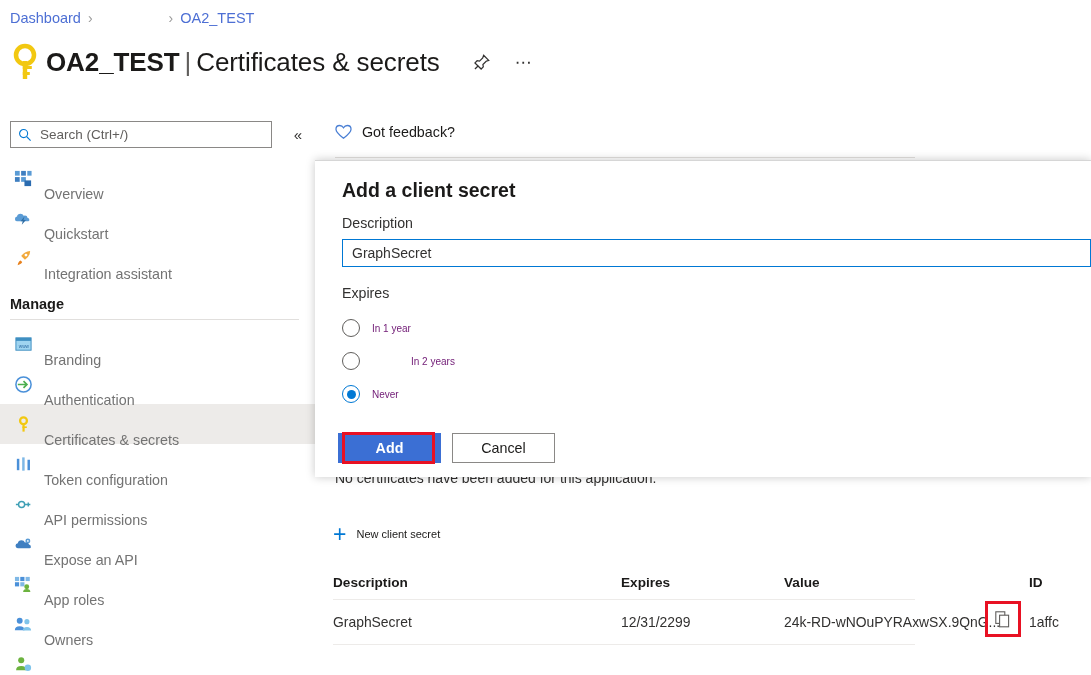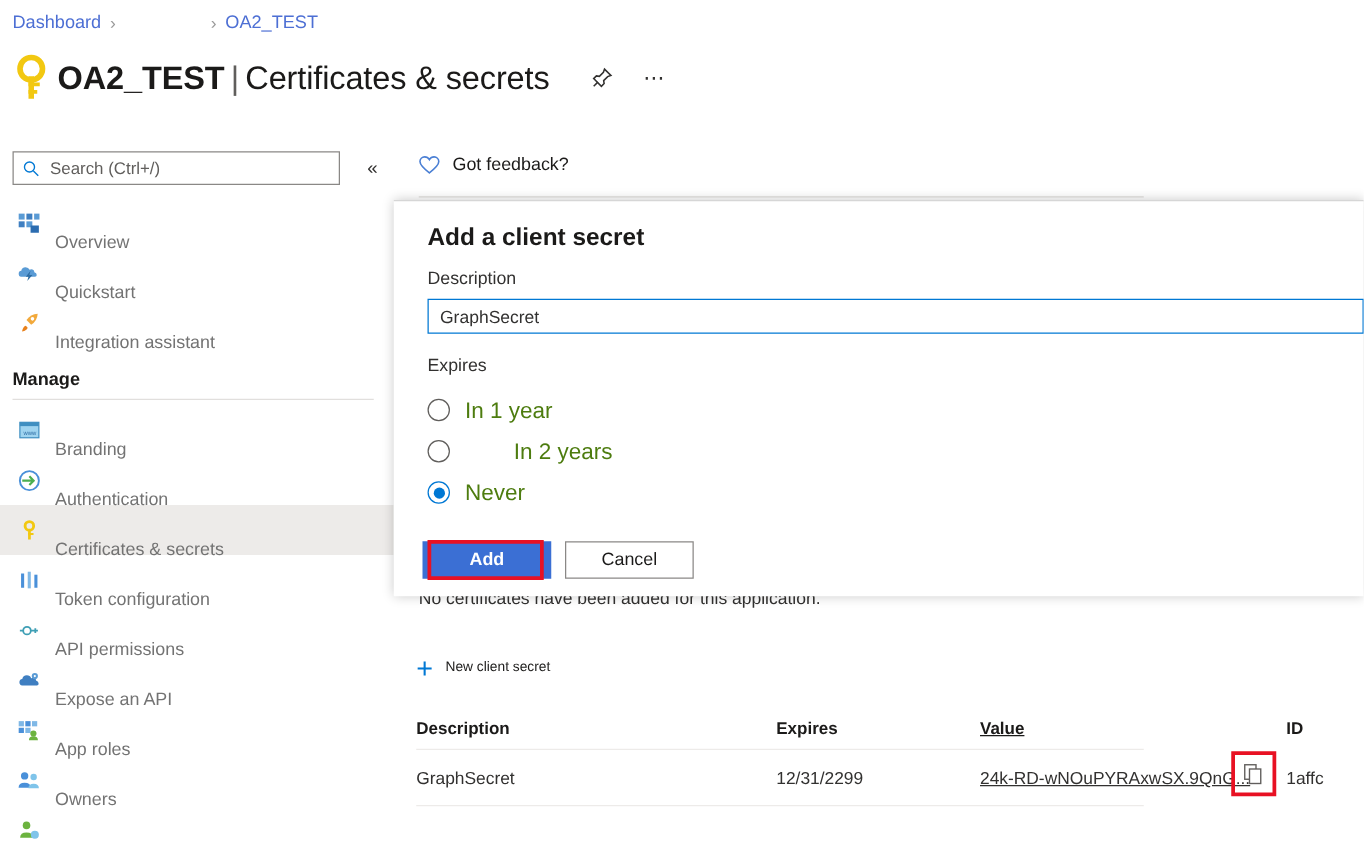--- a/index.html
+++ b/index.html
@@ -72,21 +72,21 @@
   
   .newsecret { position:absolute; left:18px; top:415px; display:flex; align-items:center; cursor:pointer; }
   .newsecret .plus { color:#0078d4; font-size:23px; font-weight:300; margin-right:10px; line-height:18px;}
   .newsecret .lbl { font-size:11px; color:#1b1a19; }
 
   .tbl { position:absolute; left:18px; top:455px; right:0; }
   .tbl-head { display:flex; height:34px; align-items:center; font-size:13.6px; font-weight:bold; color:#1b1a19; border-bottom:1px solid #edebe9;}
   .tbl-row  { display:flex; height:44px; align-items:center; font-size:13.9px; color:#323130; border-bottom:1px solid #edebe9; position:relative;}
   .c-desc  { width:288px; flex:0 0 288px; }
   .c-exp   { width:163px; flex:0 0 163px; }
-  .c-val   { width:245px; flex:0 0 245px; position:relative;text-decoration:underline; }
+  .c-val   { width:245px; flex:0 0 245px; position:relative; }
   .c-id    { flex:1 1 auto; }
   .val-text{ white-space:nowrap; overflow:hidden; }
   .copy-btn{ position:absolute; left:206px; top:-8px; width:26px; height:26px; display:flex; align-items:center; justify-content:center; cursor:pointer;}
   .copy-hl { position:absolute; left:201px; top:-13px; width:36px; height:36px; border:3px solid #e81123; box-sizing:border-box; pointer-events:none;}
 
   
   .dialog {
     position:absolute; left:315px; top:160px; width:776px; height:317px;
     background:#ffffff; box-sizing:border-box;
     border-top:1px solid #d6d6d6;
@@ -104,21 +104,21 @@
   .dlg-lbl2 { position:absolute; left:27px; top:124px; font-size:14.2px; color:#323130; }
 
   .radio-row { position:absolute; left:27px; display:flex; align-items:center; cursor:pointer; height:24px;}
   .radio-row.r1 { top:155px; }
   .radio-row.r2 { top:188px;gap:39px; }
   .radio-row.r3 { top:221px; }
   .radio-dot { width:18px; height:18px; border-radius:50%; border:1px solid #605e5c; box-sizing:border-box;
     display:flex; align-items:center; justify-content:center; margin-right:12px; background:#fff;}
   .radio-dot.on { border:1px solid #0078d4; }
   .radio-dot.on::after { content:""; width:9px; height:9px; border-radius:50%; background:#0078d4; display:block;}
-  .radio-lbl { font-size:18px; color:#4d7c0f; }
+  .radio-lbl { font-size:10px; color:#701a75; }
 
   .btn-add {
     position:absolute; left:23px; top:272px; width:103px; height:30px;
     background:#3b6fd4; color:#ffffff; border:none; cursor:pointer;
     font-size:14.3px; font-weight:bold; font-family:"Liberation Sans", sans-serif;
   }
   .btn-add-hl { position:absolute; left:27px; top:271px; width:93px; height:32px; border:3px solid #e81123; box-sizing:border-box; pointer-events:none;}
   .btn-cancel {
     position:absolute; left:137px; top:272px; width:103px; height:30px;
     background:#ffffff; color:#1b1a19; border:1px solid #8a8886; cursor:pointer;

